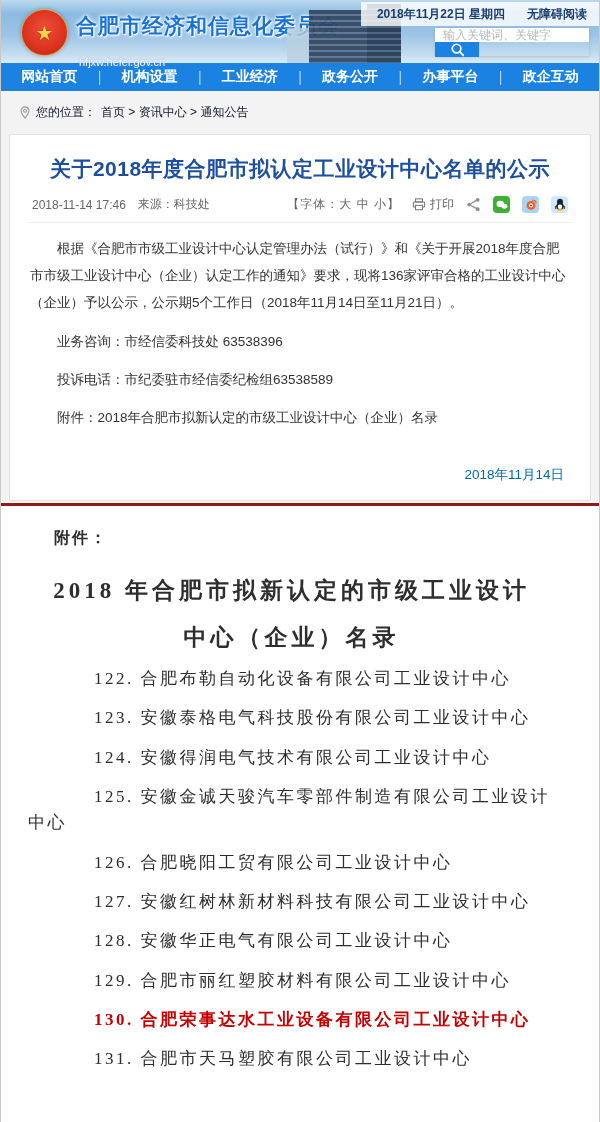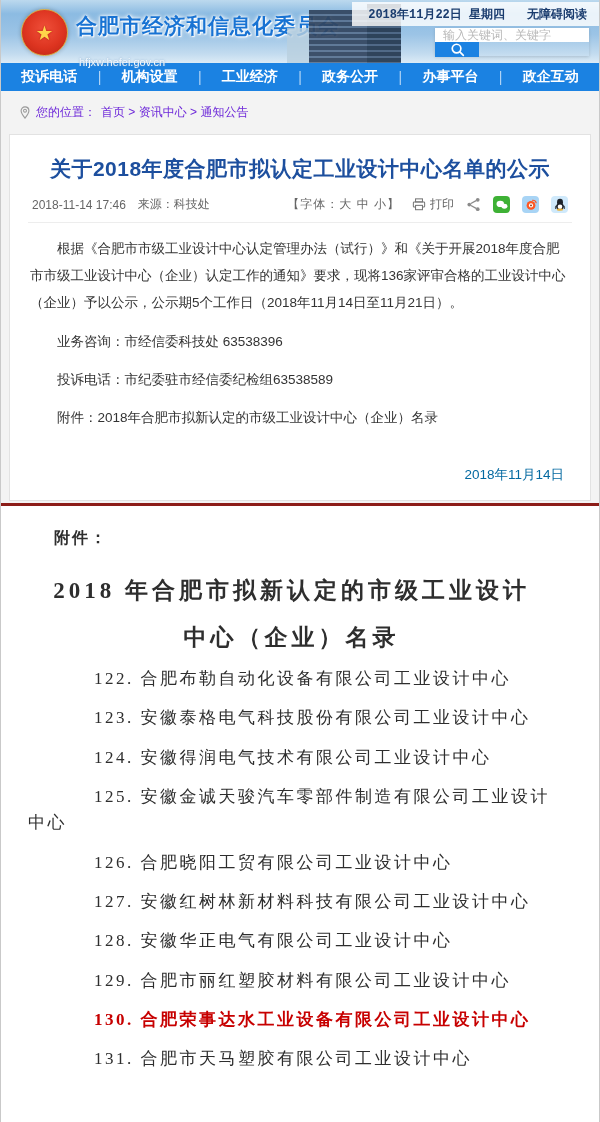--- a/index.html
+++ b/index.html
@@ -18,36 +18,36 @@
     letter-spacing:1px;text-shadow:0 0 3px #fff,0 0 5px #fff,1px 1px 1px #fff;white-space:nowrap;}
   .site-url{position:absolute;left:78px;top:56px;font-size:11px;color:#f2f8fd;
     text-shadow:0 0 2px rgba(120,160,200,.9);}
   .buildings{position:absolute;left:300px;top:4px;width:110px;height:59px;}
   .tower1{position:absolute;left:8px;top:6px;width:58px;height:53px;
     background:repeating-linear-gradient(180deg,#32455f 0 4px,#5a7392 4px 6px),#3a4f6d;opacity:.92;}
   .tower2{position:absolute;left:66px;top:0;width:34px;height:59px;
     background:repeating-linear-gradient(180deg,#24384f 0 4px,#48617f 4px 6px),#2c415c;opacity:.92;}
   .tower3{position:absolute;left:-14px;top:24px;width:24px;height:35px;background:#b9cfdf;opacity:.8;}
   .topbar{position:absolute;top:2px;right:0;height:24px;display:flex;align-items:center;gap:22px;
-    background:rgba(255,255,255,.82);padding:0 12px 0 16px;font-size:12px;font-weight:bold;color:#1a3c6e;font-family:Liberation Mono, monospace;}
+    background:rgba(255,255,255,.82);padding:0 12px 0 16px;font-size:12px;font-weight:bold;color:#1a3c6e;}
   .topbar .access{cursor:pointer;}
   .searchbox{position:absolute;top:28px;right:10px;width:154px;height:28px;display:flex;
     box-shadow:0 1px 3px rgba(0,0,0,.15);flex-direction:column;}
   .searchbox input{flex:1;min-width:0;border:none;outline:none;padding:0 8px;font-size:12px;
     color:#444;background:#fff;font-family:"Liberation Sans",sans-serif;}
   .searchbox input::placeholder{color:#b9b9b9;}
   .search-btn{width:44px;border:none;background:#1b82e2;display:flex;align-items:center;
     justify-content:center;cursor:pointer;padding:0;}
   
   .mainnav{height:28px;background:#1b82e2;display:flex;align-items:center;justify-content:space-evenly;
     color:#fff;font-size:14px;font-weight:bold;}
   .nav-item{cursor:pointer;white-space:nowrap;}
   .nav-sep{color:rgba(255,255,255,.65);font-weight:normal;}
   
-  .breadcrumb{display:flex;align-items:center;gap:5px;margin:13px 0 9px 18px;font-size:12px;color:#6d28d9;}
+  .breadcrumb{display:flex;align-items:center;gap:5px;margin:13px 0 9px 18px;font-size:12px;color:#0f172a;}
   .breadcrumb .crumb{cursor:pointer;}
   
   .article-card{margin:13px 8px 2px 8px;background:#fff;border:1px solid #e2e2e2;
     padding:14px 18px 12px 18px;}
   .article-title{margin:6px 0 13px 0;text-align:center;font-size:21px;font-weight:bold;
     color:#1d4f9e;letter-spacing:.5px;}
   .meta{display:flex;align-items:center;gap:12px;font-size:12px;color:#666;
     padding:0 4px 9px 4px;border-bottom:1px solid #ededed;}
   .meta .grow{flex:1;}
   .meta .fontctl{letter-spacing:1px;cursor:pointer;}
@@ -96,21 +96,21 @@
       <button class="search-btn">
         <svg width="15" height="15" viewBox="0 0 16 16">
           <circle cx="7" cy="7" r="4.6" fill="none" stroke="#fff" stroke-width="1.8"></circle>
           <line x1="10.5" y1="10.5" x2="14.2" y2="14.2" stroke="#fff" stroke-width="1.8" stroke-linecap="round"></line>
         </svg>
       </button>
     </div>
   </header>
 
   <nav class="mainnav">
-      <span class="nav-item">投诉电话</span>
+      <span class="nav-item">网站首页</span>
       <span class="nav-sep">|</span>
       <span class="nav-item">机构设置</span>
       <span class="nav-sep">|</span>
       <span class="nav-item">工业经济</span>
       <span class="nav-sep">|</span>
       <span class="nav-item">政务公开</span>
       <span class="nav-sep">|</span>
       <span class="nav-item">办事平台</span>
       <span class="nav-sep">|</span>
       <span class="nav-item">政企互动</span>

